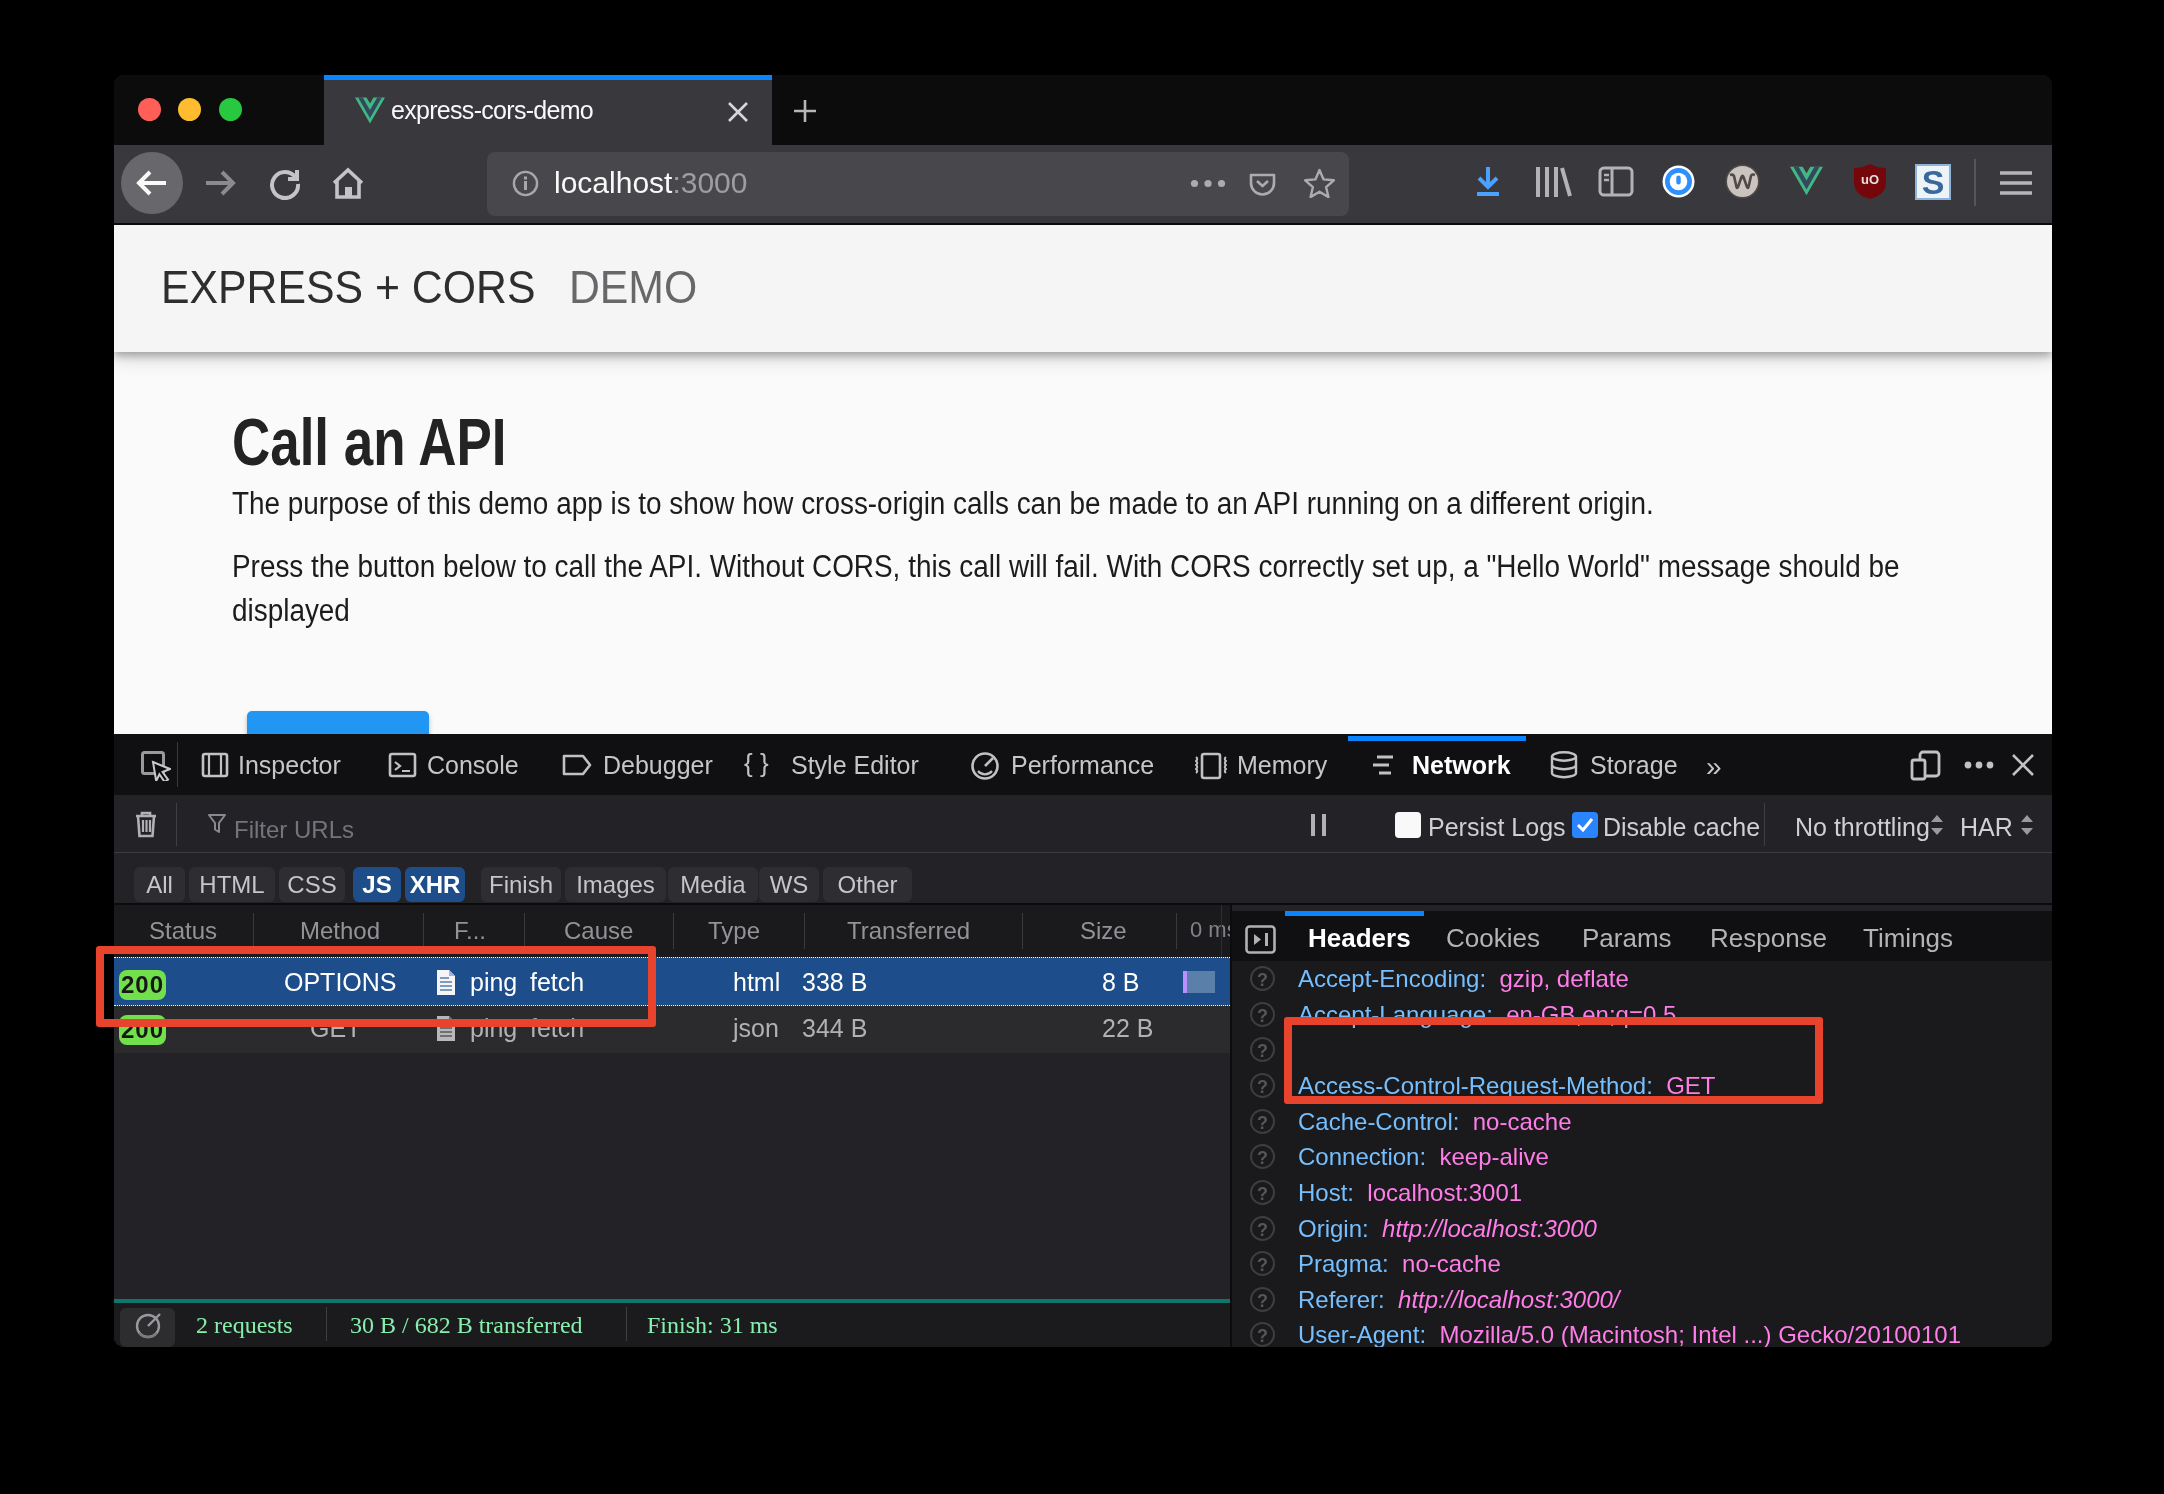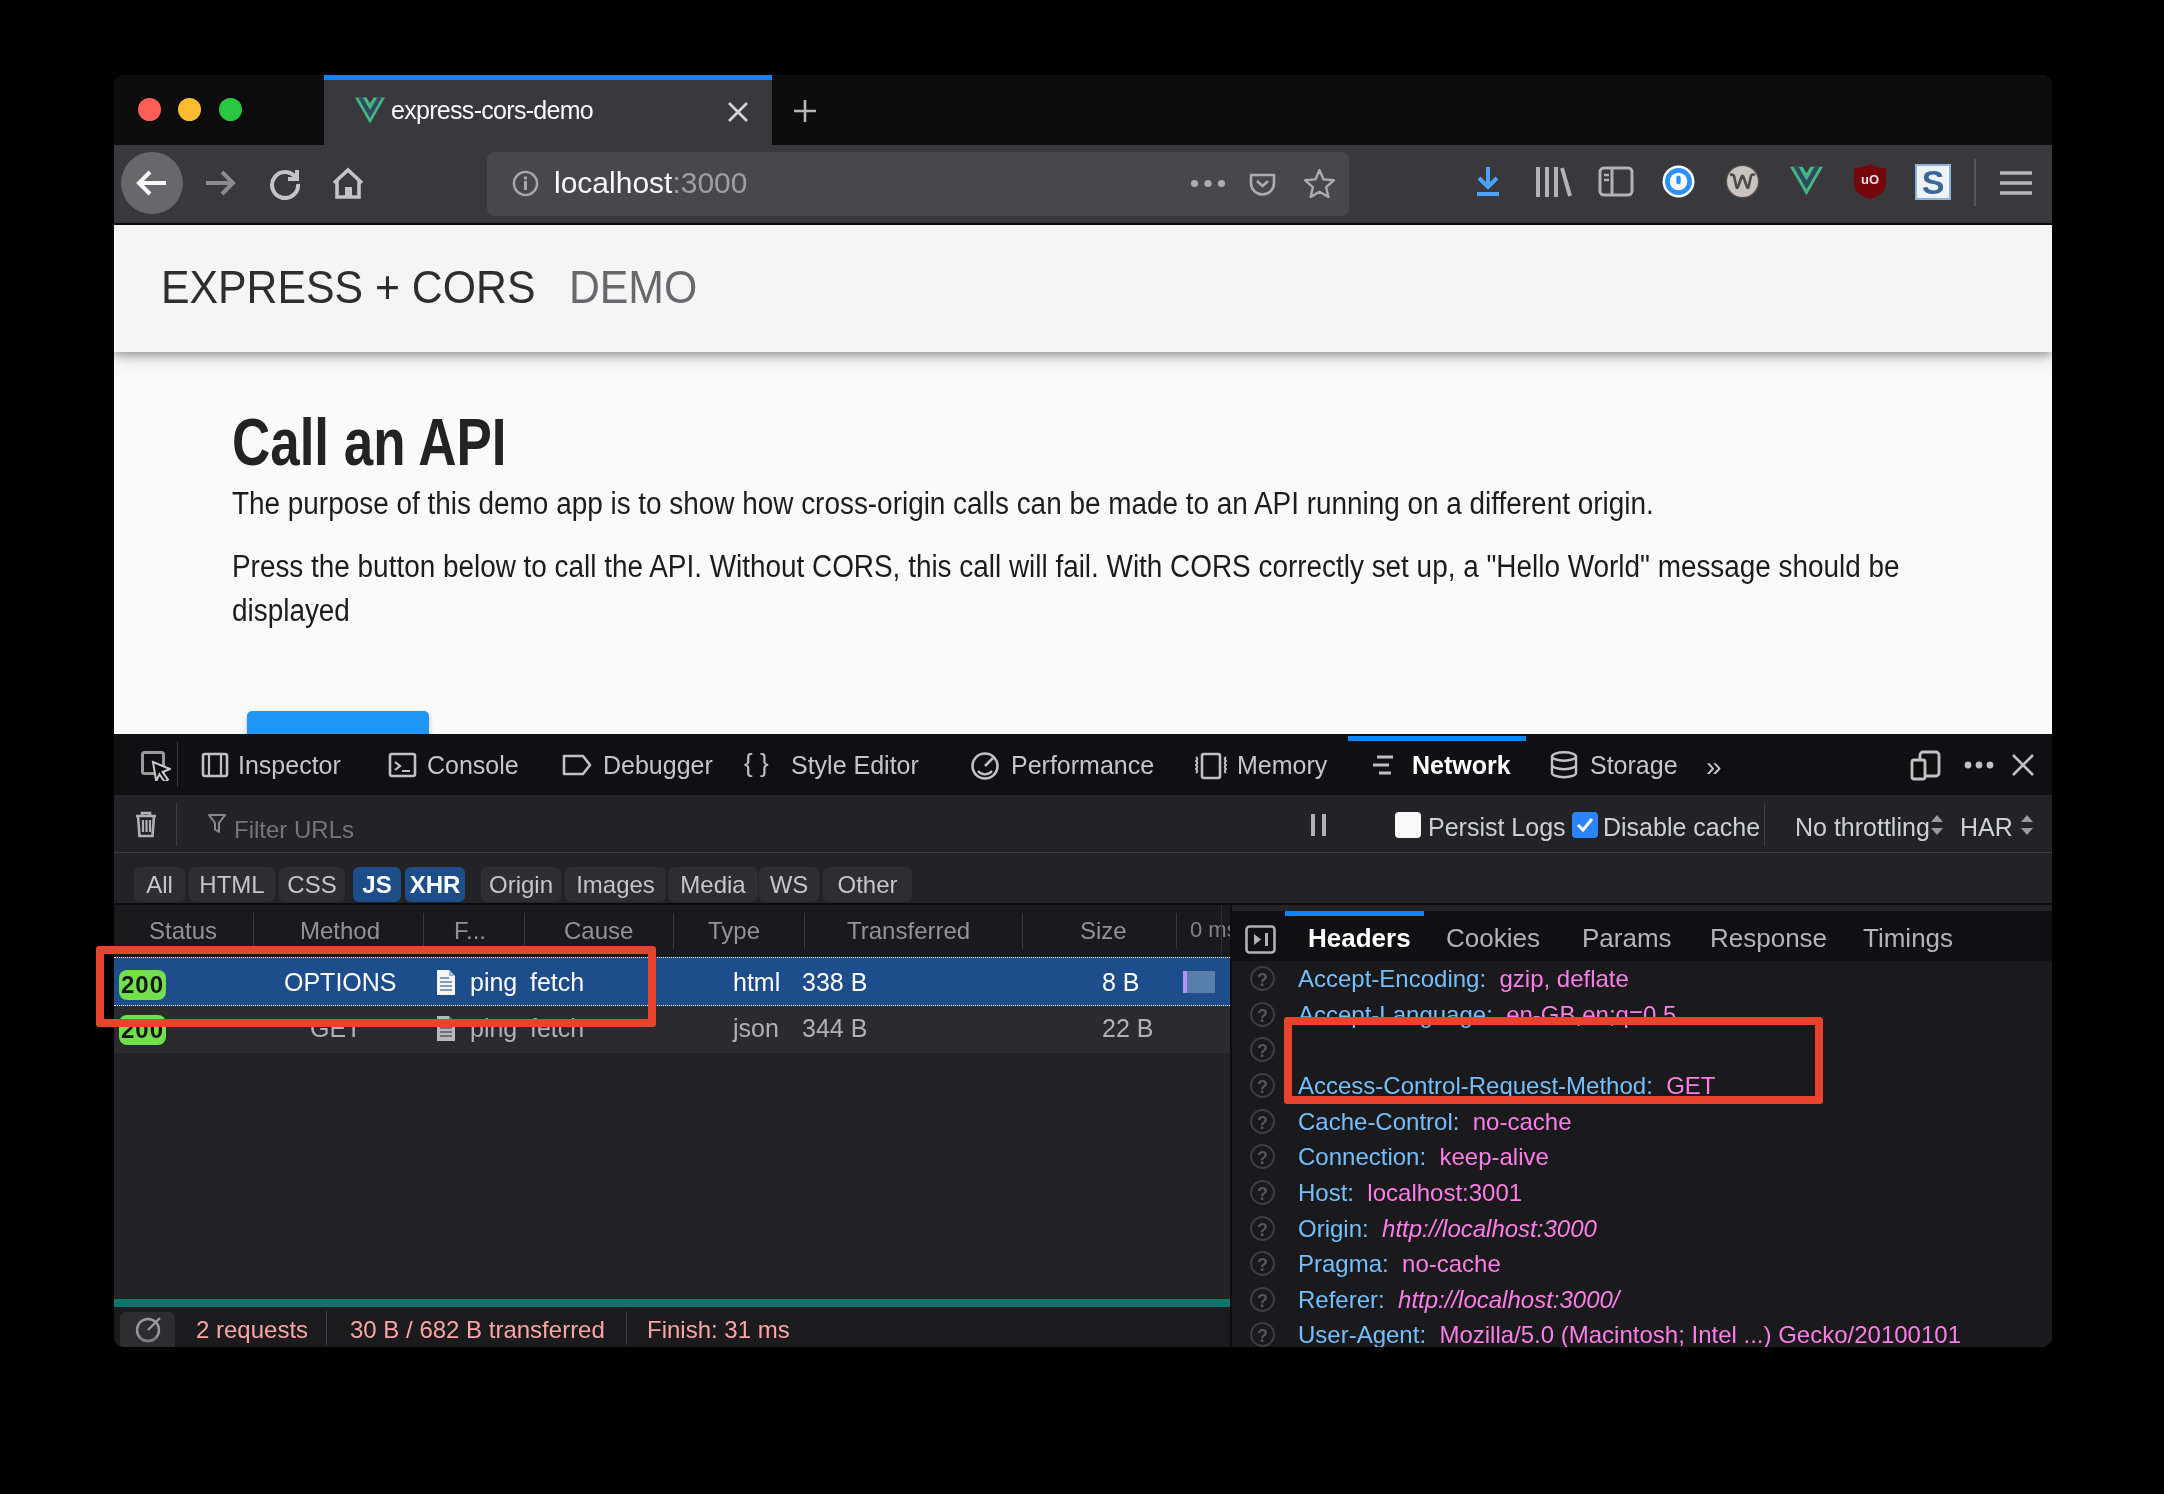--- a/index.html
+++ b/index.html
@@ -44,21 +44,21 @@
   #thead { position:absolute; left:0; top:171px; width:1116px; height:52px; background:#1a1a1d; color:#939397; font-size:24px; }
   .th { position:absolute; top:12px; white-space:nowrap; }
   .colsep { position:absolute; top:8px; width:1px; height:36px; background:#3a3a3e; }
   #row1 { position:absolute; left:0; top:223px; width:1116px; height:49px; background:#1d4d8a;
     border-top:1px dotted #fff; border-bottom:1px dotted #fff; color:#fff; font-size:25px; }
   #row2 { position:absolute; left:0; top:272px; width:1116px; height:47px; background:#2b2b2e; color:#b1b1b3; font-size:25px; }
   .badge { position:absolute; left:5px; top:12px; width:47px; height:30px; background:#71e04b; border-radius:8px;
     color:#17171a; font-size:24px; font-weight:700; text-align:center; line-height:30px; letter-spacing:1px;}
   #emptyarea { position:absolute; left:0; top:319px; width:1116px; height:246px; background:#232327; }
   #statusbar { position:absolute; left:0; top:565px; width:1116px; height:48px; background:#1b1b1e;
-    border-top:8px solid #0f766e; color:#fca5a5; font-size:24px; }
+    border-top:4px solid #0f766e; color:#86efac; font-size:24px;font-family:Liberation Serif, serif; }
   #splitter { position:absolute; left:1116px; top:171px; width:2px; height:442px; background:#0c0c0e; }
   
   #rpane { position:absolute; left:1118px; top:171px; width:820px; height:548px; background:#1a1a1c; }
   #rtabs { position:absolute; left:0; top:6px; width:820px; height:50px; background:#101013; }
   .rtab { position:absolute; top:12px; font-size:26px; color:#b4b4b6; white-space:nowrap; }
   #rline { position:absolute; left:53px; top:6px; width:139px; height:5px; background:#0a84ff; }
   .hrow { position:absolute; left:66px; font-size:24px; white-space:nowrap; }
   .hname { color:#75bfff; }
   .hval { color:#ff7de9; }
   .qc { position:absolute; left:18px; width:25px; height:25px; border-radius:50%; border:2px solid #3e3e42;
@@ -264,21 +264,21 @@
       <div class="abs" style="left:1489px; top:18px; font-size:25px; color:#cfd0d2;">Disable cache</div>
       <div class="abs" style="left:1650px; top:8px; width:1px; height:43px; background:#3f3f43;"></div>
       <div class="abs" style="left:1681px; top:18px; font-size:25px; color:#cfd0d2;">No throttling</div>
       <div class="abs" style="left:1846px; top:18px; font-size:25px; color:#cfd0d2;">HAR</div>
 
       <div class="chip" style="left:20px; width:51px;">All</div>
       <div class="chip" style="left:75px; width:86px;">HTML</div>
       <div class="chip" style="left:165px; width:66px;">CSS</div>
       <div class="chip on" style="left:239px; width:48px;">JS</div>
       <div class="chip on" style="left:291px; width:60px;">XHR</div>
-      <div class="chip" style="left:367px; width:80px;">Origin</div>
+      <div class="chip" style="left:367px; width:80px;">Finish</div>
       <div class="chip" style="left:451px; width:101px;">Images</div>
       <div class="chip" style="left:554px; width:90px;">Media</div>
       <div class="chip" style="left:645px; width:60px;">WS</div>
       <div class="chip" style="left:709px; width:89px;">Other</div>
     </div>
     <div id="dtsep2"></div>
     <div id="thead">
       <div class="th" style="left:35px;">Status</div>
       <div class="th" style="left:186px;">Method</div>
       <div class="th" style="left:340px;">F...</div>

